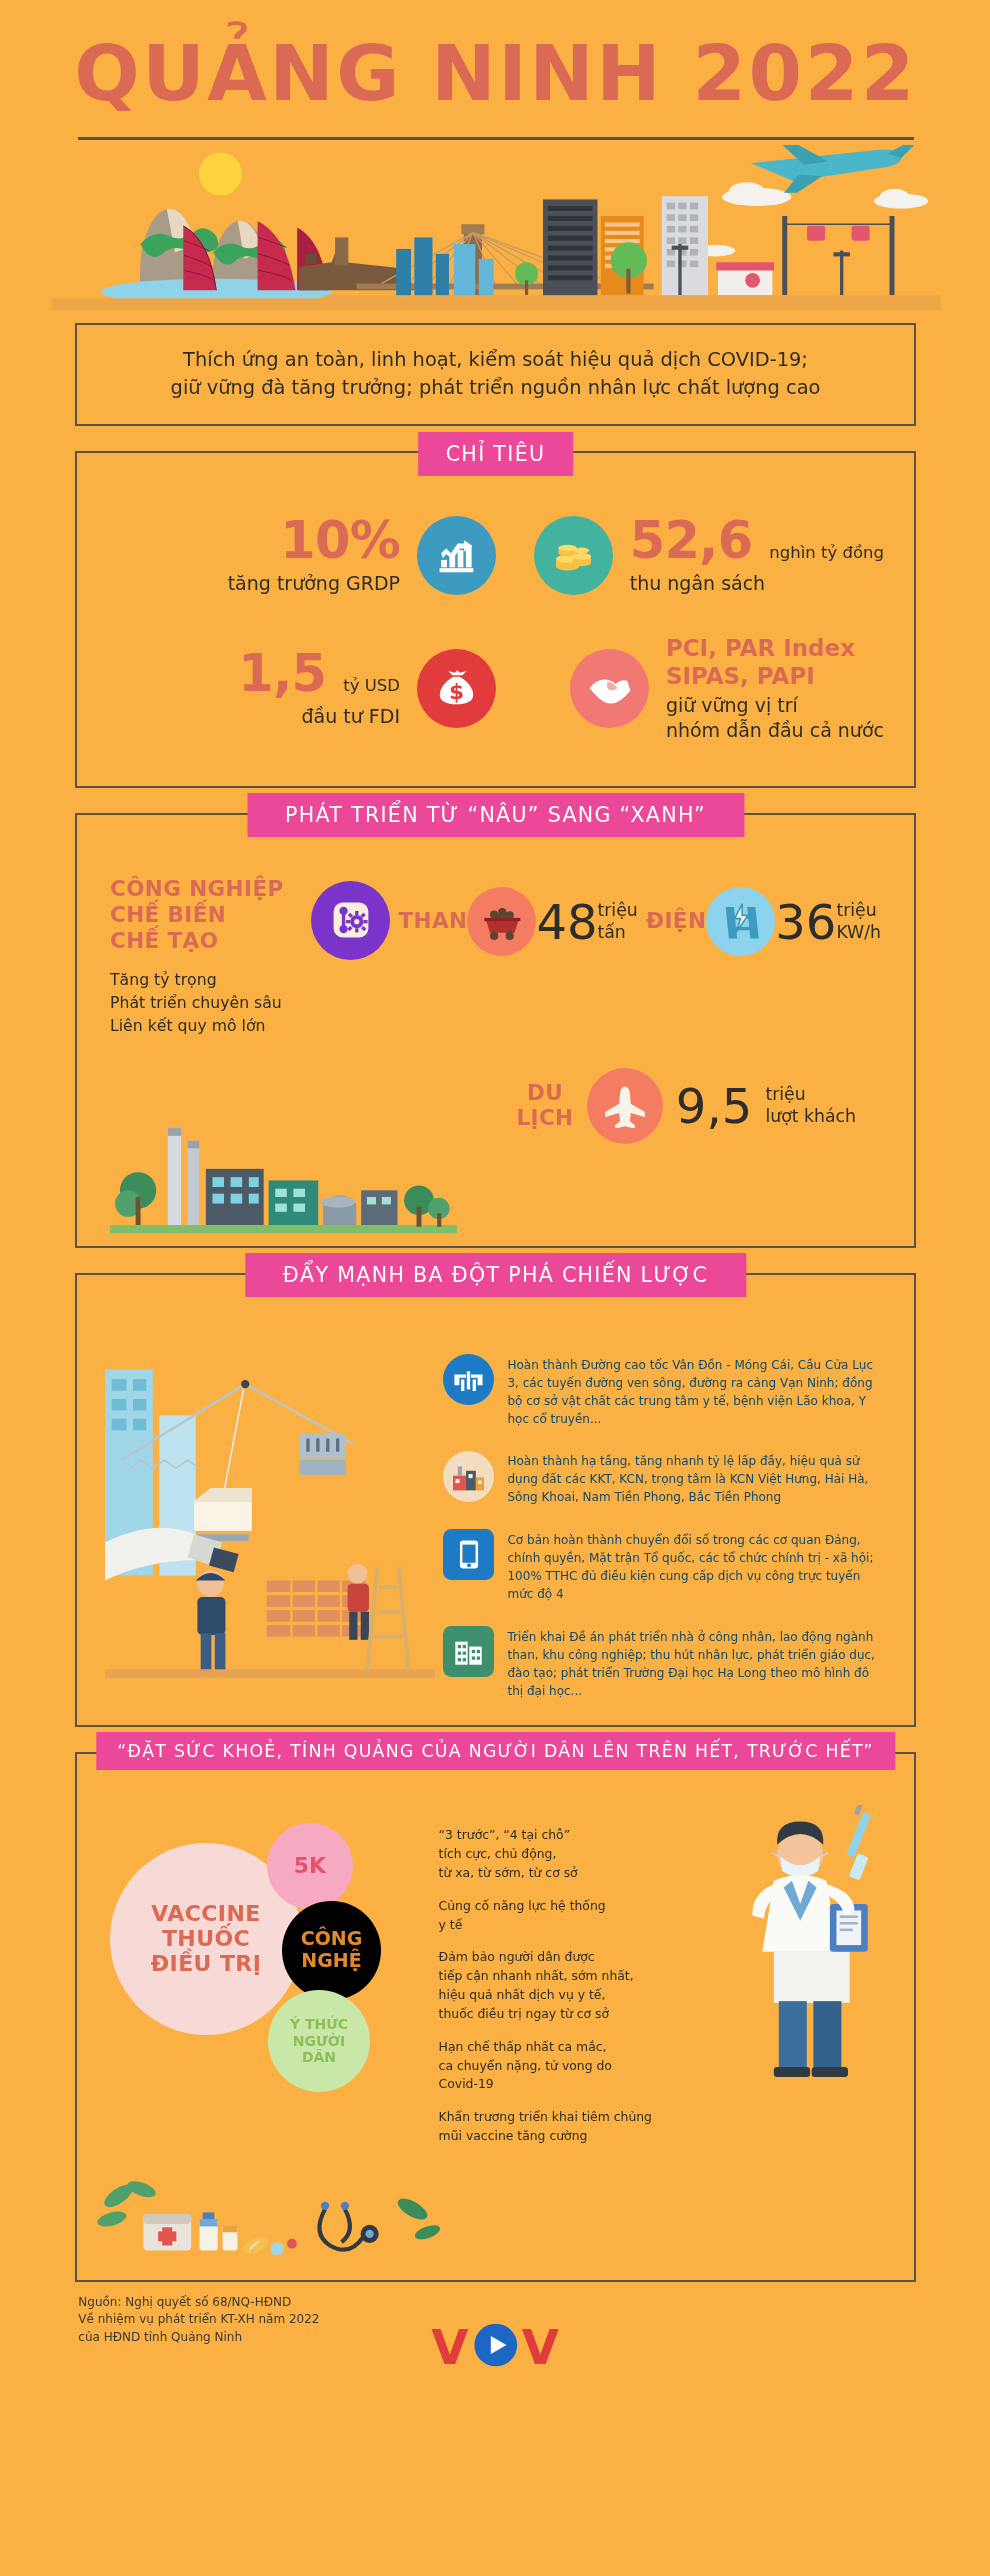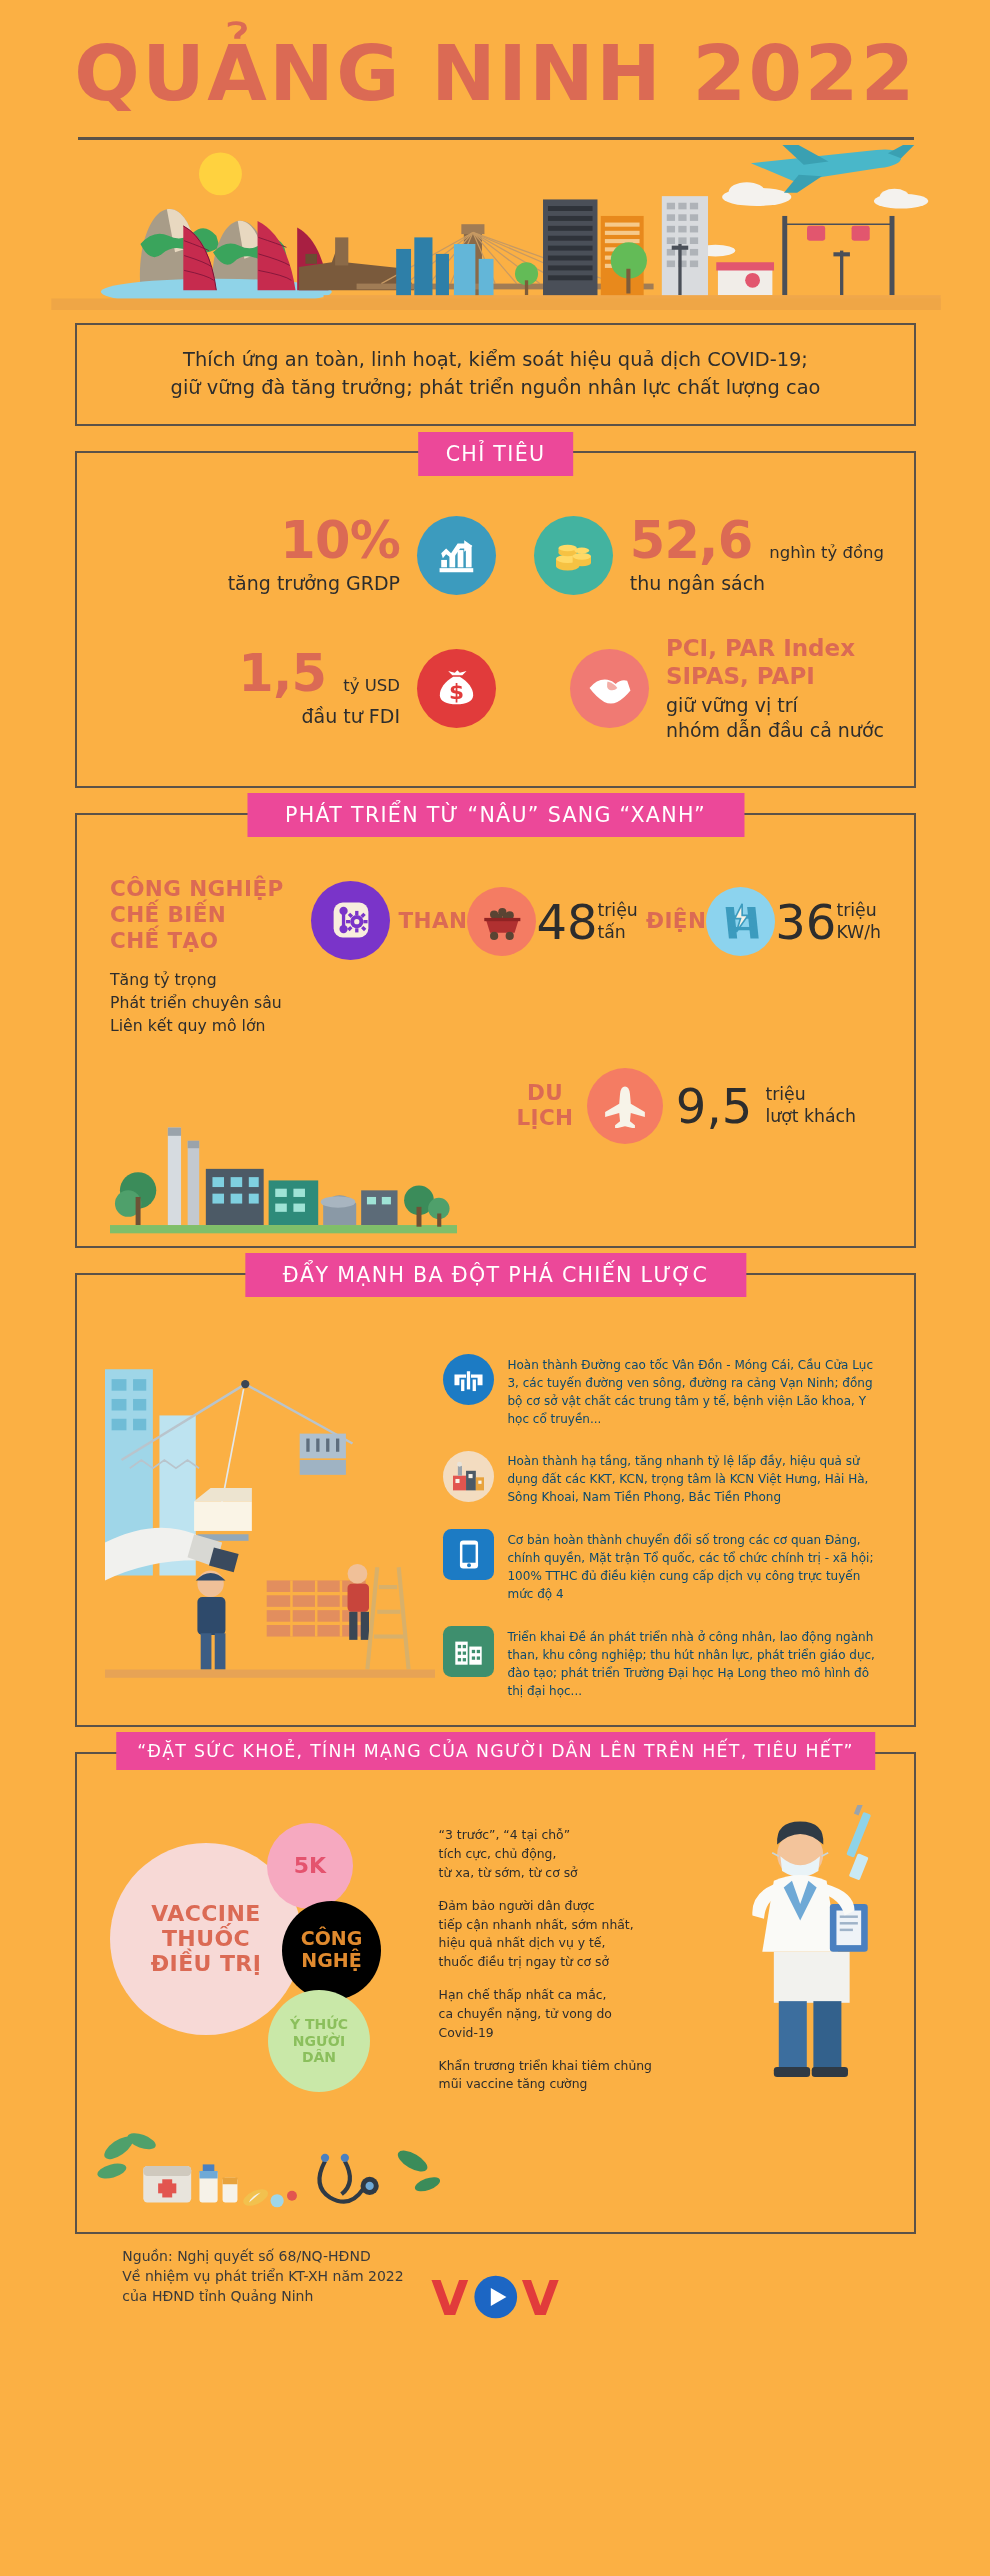--- a/index.html
+++ b/index.html
@@ -256,25 +256,24 @@
   .doctor-art { position: absolute; right: 10px; top: 51px; }
 
   
   .footer {
     width: 841px;
     margin: 11.6px auto 0 auto;
     position: relative;
     min-height: 99px;
   }
   .source {
-    font-size: 14px;
+    font-size: 12px;
     line-height: 1.45;
     color: #3a3a3a;
     padding-left: 3.3px;
-    margin-left: 44px;
   }
   .vov {
     position: absolute;
     left: 50%;
     transform: translateX(-50%);
     top: 28px;
     display: flex;
     align-items: center;
     gap: 3.3px;
   }
@@ -834,21 +833,21 @@
             </svg>
           </div>
           <div class="break-txt">Triển khai Đề án phát triển nhà ở công nhân, lao động ngành than, khu công nghiệp; thu hút nhân lực, phát triển giáo dục, đào tạo; phát triển Trường Đại học Hạ Long theo mô hình đô thị đại học...</div>
         </div>
 
       </div>
     </div>
   </div>
 
   <div class="section">
-    <div class="section-banner" style="font-size:17.3px;padding:9px 21.5px">“ĐẶT SỨC KHOẺ, TÍNH MẠNG CỦA NGƯỜI DÂN LÊN TRÊN HẾT, TIÊU HẾT”</div>
+    <div class="section-banner" style="font-size:17.3px;padding:9px 21.5px">“ĐẶT SỨC KHOẺ, TÍNH QUẢNG CỦA NGƯỜI DÂN LÊN TRÊN HẾT, TRƯỚC HẾT”</div>
     <div class="health-wrap">
 
       <div class="health-left">
         <div class="bubble b1">
           <div>
             <div>VACCINE</div>
             <div>THUỐC</div>
             <div>ĐIỀU TRỊ</div>
           </div>
         </div>
@@ -867,20 +866,22 @@
             <div>NGƯỜI</div>
             <div>DÂN</div>
           </div>
         </div>
       </div>
 
       <div class="health-right">
         <div class="health-p" style="white-space:pre-line">“3 trước”, “4 tại chỗ”
 tích cực, chủ động,
 từ xa, từ sớm, từ cơ sở</div>
+        <div class="health-p" style="white-space:pre-line">Củng cố năng lực hệ thống
+y tế</div>
         <div class="health-p" style="white-space:pre-line">Đảm bảo người dân được
 tiếp cận nhanh nhất, sớm nhất,
 hiệu quả nhất dịch vụ y tế,
 thuốc điều trị ngay từ cơ sở</div>
         <div class="health-p" style="white-space:pre-line">Hạn chế thấp nhất ca mắc,
 ca chuyển nặng, tử vong do
 Covid-19</div>
         <div class="health-p" style="white-space:pre-line">Khẩn trương triển khai tiêm chủng
 mũi vaccine tăng cường</div>
       </div>

